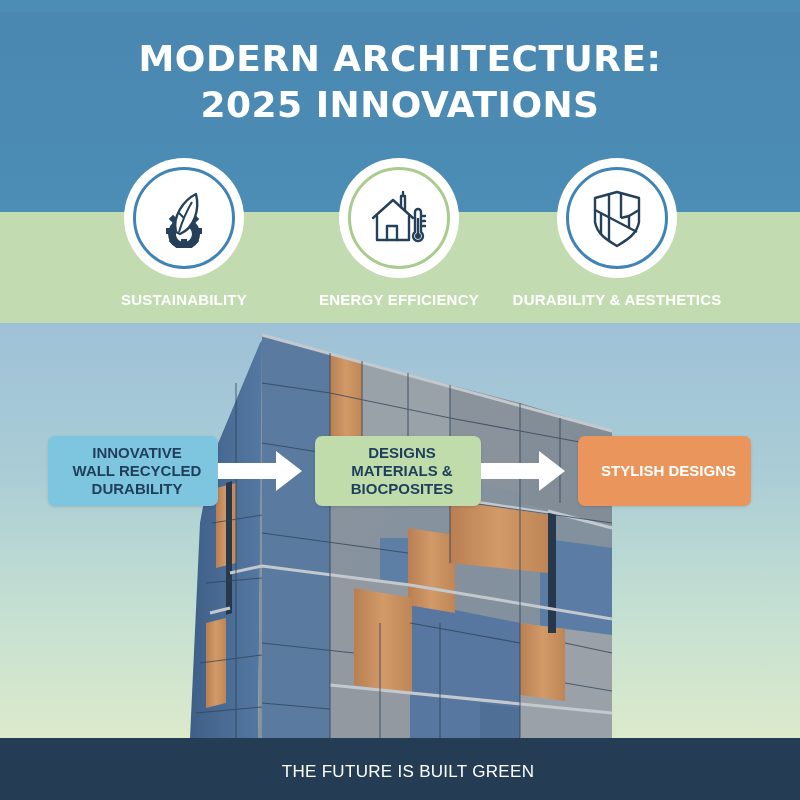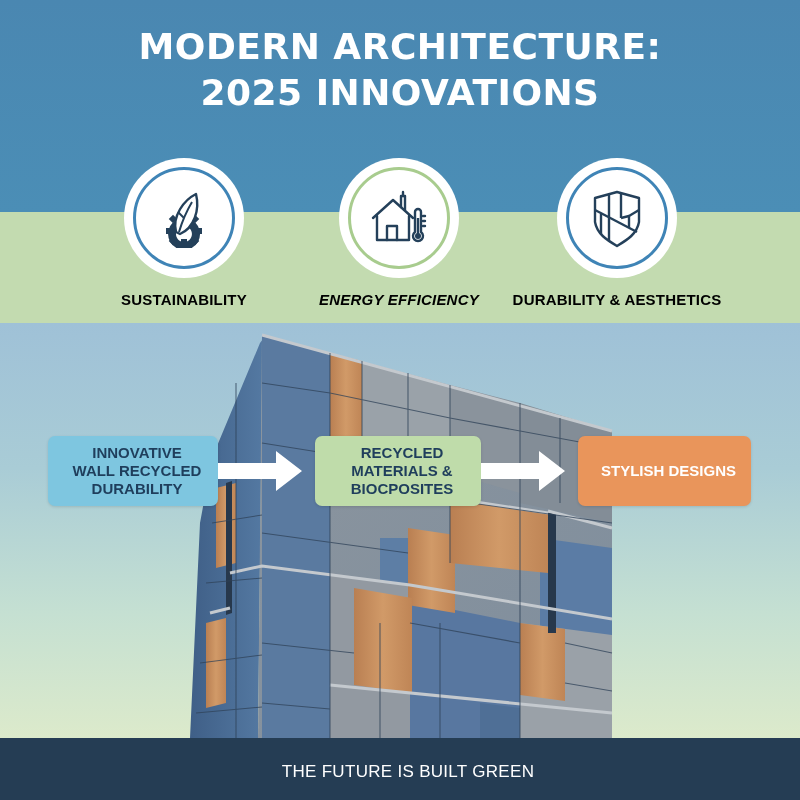--- a/index.html
+++ b/index.html
@@ -1,34 +1,34 @@
 <!DOCTYPE html>
 <html><head>
 <meta charset="utf-8">
 <style>
   * { box-sizing: border-box; margin: 0; padding: 0; }
   html, body { width: 800px; height: 800px; overflow: hidden; }
   body { position: relative; font-family: "DejaVu Sans", "Liberation Sans", sans-serif; background: #4b8db5; }
 
-  .header { position: absolute; left: 0; top: 0; width: 800px; height: 212px;
+  .header { position: absolute; left: 0; top: 12px; width: 800px; height: 212px;
     background: linear-gradient(180deg, #4a87b1 0%, #4b8eb6 100%); }
   .title { position: absolute; left: 0; top: 24px; width: 800px; text-align: center;
     color: #ffffff; font-weight: bold; font-size: 36px; line-height: 46px; letter-spacing: 0.5px; }
 
   .band { position: absolute; left: 0; top: 212px; width: 800px; height: 111px;
     background: #c3dbb0; }
 
   .feature { position: absolute; width: 240px; text-align: center; }
   .feature .ring { position: absolute; width: 114px; height: 114px; border-radius: 50%;
     background: #ffffff; left: 63px; top: 0; box-shadow: 0 0 0 3px #ffffff; }
   .feature .ring::after { content: ""; position: absolute; left: 6px; top: 6px; right: 6px; bottom: 6px;
     border-radius: 50%; border: 3px solid var(--ring); }
   .feature .ring svg { position: absolute; left: 27px; top: 27px; width: 60px; height: 60px; }
   .feature .label { position: absolute; left: 0; top: 130px; width: 240px; text-align: center;
-    color: #000000; font-weight: bold; font-size: 15px; font-family: "Liberation Sans", sans-serif; letter-spacing: 0.2px;}
+    color: #ffffff; font-weight: bold; font-size: 15px; font-family: "Liberation Sans", sans-serif; letter-spacing: 0.2px;}
 
   .scene { position: absolute; left: 0; top: 323px; width: 800px; height: 415px;
     background: linear-gradient(180deg, #9fc1d7 0%, #a9ccd6 35%, #c5e0d2 70%, #dceacb 100%); }
   .scene svg.building { position: absolute; left: 0; top: 0; }
 
   .flow-box { position: absolute; border-radius: 7px; text-align: center; font-weight: bold;
     font-family: "Liberation Sans", sans-serif; display: flex; align-items: center; justify-content: center;
     flex-direction: column; box-shadow: 0 1px 3px rgba(0,0,0,0.12); padding-left: 8px; }
   .flow-box span { display: block; }
   .box-1 { left: 48px; top: 436px; width: 170px; height: 70px; background: #7ec6e0; color: #1f3e5c; font-size: 15px; line-height: 18px; }
@@ -68,21 +68,21 @@
         <rect x="38" y="50" width="6" height="6" transform="rotate(45 41 53)"></rect>
       </g>
       <path d="M22 44 C18 28 30 12 42 6 C46 22 40 40 26 46 Z" fill="#ffffff" stroke="#24405a" stroke-width="2.4" stroke-linejoin="round"></path>
       <path d="M25 44 C28 34 32 24 38 14" fill="none" stroke="#24405a" stroke-width="2"></path>
       <path d="M30 30 L24 24" fill="none" stroke="#24405a" stroke-width="2"></path>
     </svg>
   </div>
   <div class="label">SUSTAINABILITY</div>
 </div>
 
-<div class="feature" style="left:279px; top:161px; height:160px;font-style:italic; --ring:#a8cc8e;">
+<div class="feature" style="left:279px; top:161px; height:160px; --ring:#a8cc8e;">
   <div class="ring">
     <svg viewBox="0 0 60 60">
       <g fill="none" stroke="#24405a" stroke-width="2.4" stroke-linejoin="round" stroke-linecap="round">
         <path d="M4 30 L24 12 L44 30"></path>
         <path d="M8 28 L8 52 L40 52 L40 28"></path>
         <path d="M18 52 L18 38 L28 38 L28 52"></path>
         <path d="M32 19 L32 8 L36 8 L36 22"></path>
         <path d="M34 4 L34 8"></path>
         <path d="M46 24 a3 3 0 0 1 6 0 L52 44 a5 5 0 1 1 -6 0 Z"></path>
         <path d="M54 28 L56 28 M54 33 L56 33 M54 38 L56 38"></path>
@@ -197,21 +197,21 @@
   <span>INNOVATIVE</span>
   <span>WALL RECYCLED</span>
   <span>DURABILITY</span>
 </div>
 
 <svg class="arrow" style="left:218px; top:451px;" width="88" height="40" viewBox="0 0 88 40">
   <polygon points="0,12 58,12 58,0 84,20 58,40 58,28 0,28" fill="#ffffff"></polygon>
 </svg>
 
 <div class="flow-box box-2">
-  <span>RECYCLED</span>
+  <span>DESIGNS</span>
   <span>MATERIALS &amp;</span>
   <span>BIOCPOSITES</span>
 </div>
 
 <svg class="arrow" style="left:481px; top:451px;" width="88" height="40" viewBox="0 0 88 40">
   <polygon points="0,12 58,12 58,0 84,20 58,40 58,28 0,28" fill="#ffffff"></polygon>
 </svg>
 
 <div class="flow-box box-3">
   <span>STYLISH DESIGNS</span>

